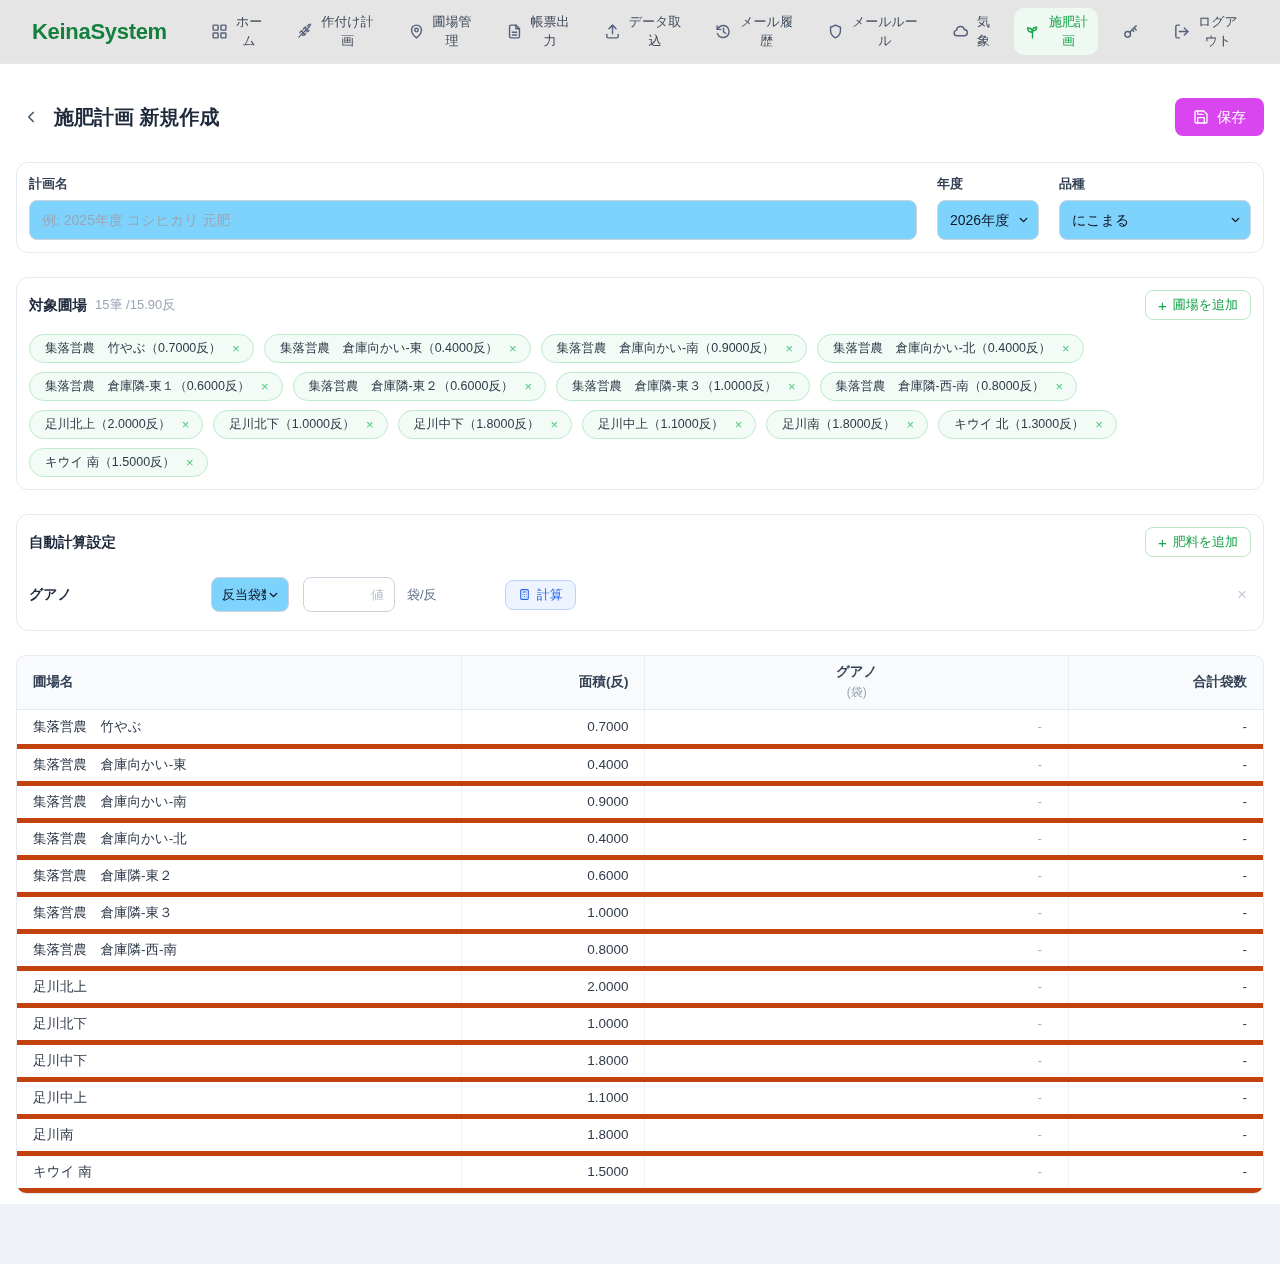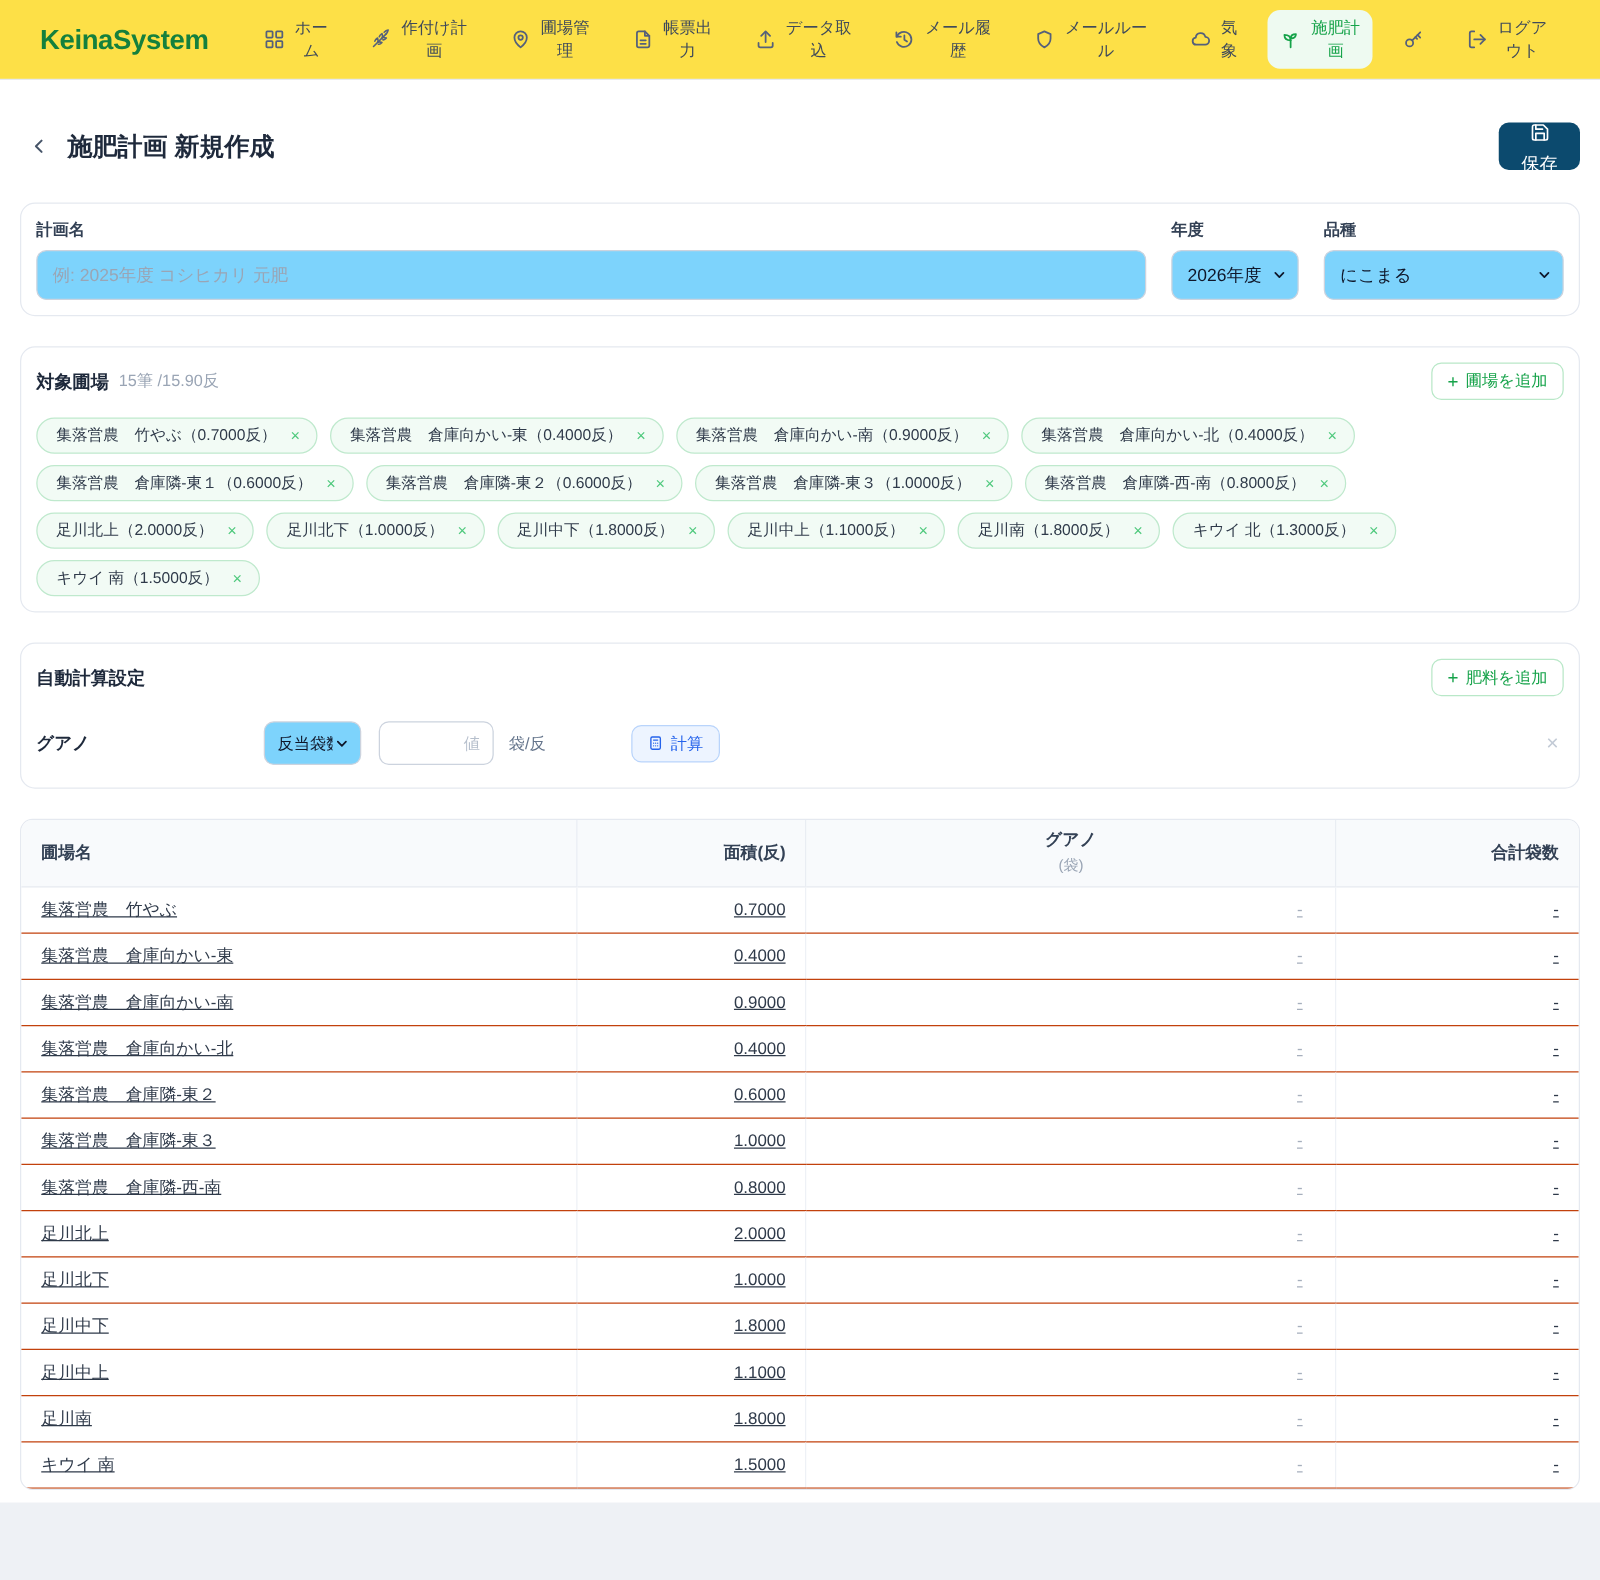--- a/index.html
+++ b/index.html
@@ -8,45 +8,44 @@
     width:1280px; height:1264px;
     background:#eef1f5;
     font-family:"Liberation Sans","DejaVu Sans",sans-serif;
     color:#0f172a;
     -webkit-font-smoothing:antialiased;
   }
   .page { background:#ffffff; padding-bottom:10px; }
 
   
   header.topnav {
-    height:64px; background:#fde047; border-bottom:1px solid #e5e9f0;
+    height:64px; background:#e5e5e5; border-bottom:1px solid #e5e9f0;
     display:flex; align-items:center; padding:0 32px;
   }
   .brand { color:#15803d; font-size:22px; font-weight:700; letter-spacing:-.3px; white-space:nowrap; }
   nav.navitems { flex:1; margin-left:34px; display:flex; align-items:center; justify-content:space-between; }
   .nav-item {
     display:flex; align-items:center; gap:8px; color:#3f4a5a; font-size:13px;
     padding:5px 10px; border-radius:10px; cursor:pointer; text-decoration:none;
   }
   .nav-item .nav-icon { display:flex; color:#55607a; }
   .nav-item.active { background:#eefaf1; color:#16a34a; }
   .nav-item.active .nav-icon { color:#16a34a; }
   .nav-label { white-space:pre-line; text-align:center; line-height:1.4; }
   .nav-icon svg { width:17px; height:17px; display:block; }
 
   
   .title-row { display:flex; align-items:center; margin:34px 16px 26px 18px; }
   .back-btn { background:none; border:none; color:#475569; display:flex; padding:4px; cursor:pointer; }
   .back-btn svg { width:18px; height:18px; }
   h1.page-title { font-size:20px; font-weight:700; color:#1e293b; margin:0 0 0 10px; }
   .save-btn {
-    margin-left:auto; background:#0c4a6e; color:#fff; border:none; border-radius:8px;
+    margin-left:auto; background:#d946ef; color:#fff; border:none; border-radius:8px;
     padding:0 18px; height:38px; font-size:14.5px; display:flex; align-items:center; gap:8px; cursor:pointer;
     font-family:inherit;
-    flex-direction:column;
   }
   .save-btn svg { width:16px; height:16px; }
 
   
   .card {
     margin:0 16px 24px 16px; background:#fff; border:1px solid #e5e9f0;
     border-radius:12px; padding:12px;
   }
   .field-label { display:block; font-size:13px; font-weight:600; color:#334155; margin-bottom:7px; }
   .form-row { display:flex; gap:20px; }
@@ -108,21 +107,21 @@
   .plan-table th, .plan-table td { padding:0 16px; }
   .plan-table thead th {
     background:#f8fafc; color:#334155; font-weight:600; font-size:13.5px;
     border-bottom:1px solid #e5e9f0; height:53px; vertical-align:middle;
   }
   .plan-table th.c-field { text-align:left; }
   .plan-table th.c-area { text-align:right; }
   .plan-table th.c-guano { text-align:center; }
   .plan-table th.c-total { text-align:right; }
   .guano-sub { display:block; font-weight:400; font-size:12px; color:#9aa5b5; margin-top:3px; }
-  .plan-table td { height:37px; border-bottom:1px solid #c2410c; color:#2f3a4a;text-decoration:underline; }
+  .plan-table td { height:37px; border-bottom:5px solid #c2410c; color:#2f3a4a; }
   .plan-table td.c-field { text-align:left; font-weight:500; }
   .plan-table td.c-area { text-align:right; }
   .plan-table td.c-guano { text-align:right; color:#a6afbd; padding-right:26px; }
   .plan-table td.c-total { text-align:right; color:#2f3a4a; }
   .plan-table td { border-left:1px solid #eef1f6; }
   .plan-table td:first-child { border-left:none; }
   .plan-table th { border-left:1px solid #e9edf3; }
   .plan-table th:first-child { border-left:none; }
 </style>
 </head>

